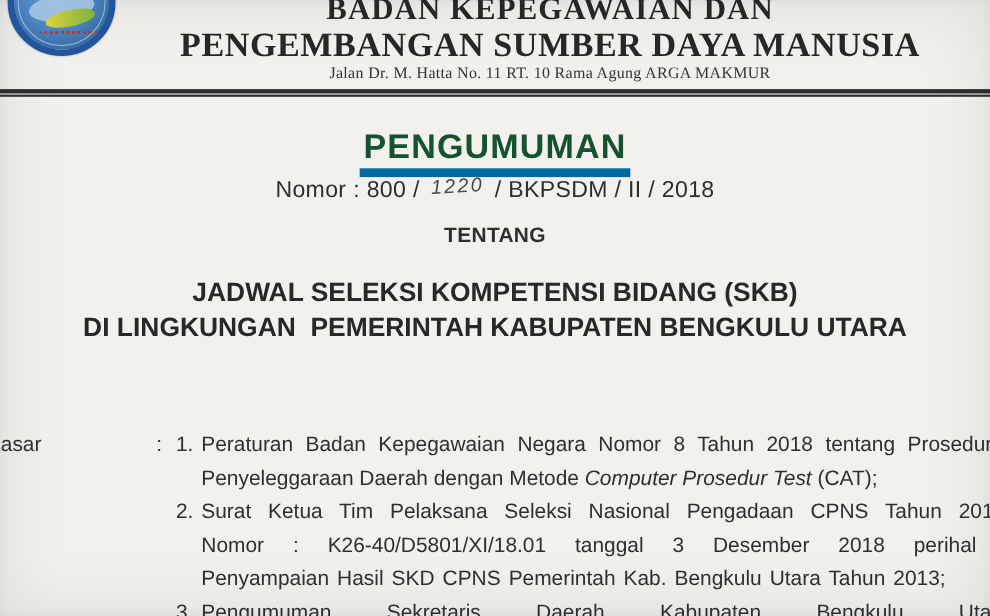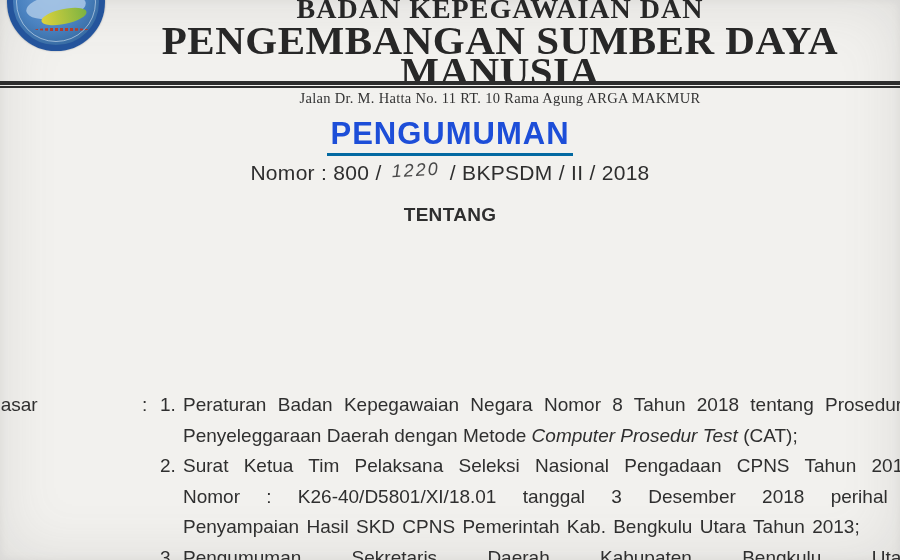--- a/index.html
+++ b/index.html
@@ -22,29 +22,29 @@
     background:#aac8e6;opacity:.85;transform:rotate(-8deg);}
   .logo-leaf{position:absolute;top:50px;left:28px;width:46px;height:15px;border-radius:50%;
     background:linear-gradient(90deg,#ddd23c,#7cb342);transform:rotate(-12deg);}
   .logo-text-arc{position:absolute;top:69px;left:22px;width:54px;height:3px;border-radius:50%;
     background:repeating-linear-gradient(90deg,#b23a2e 0 3px,transparent 3px 5px);}
   .letterhead-text{
     position:absolute;left:100px;right:0;top:-7px;text-align:center;
     font-family:"Liberation Serif",serif;font-weight:bold;color:#272727;
   }
   .org1{font-size:28px;line-height:32px;letter-spacing:1px;}
-  .org2{font-size:41px;line-height:31px;letter-spacing:.5px;font-family:Liberation Serif, serif;}
+  .org2{font-size:31px;line-height:31px;letter-spacing:.5px;font-family:Liberation Serif, serif;}
   .address{font-size:14.5px;font-weight:normal;line-height:20px;letter-spacing:.3px;margin-top:1px;color:#333;}
   .rule{position:absolute;top:81px;left:0;right:0;border-top:4px solid #2d2d2d;}
   .rule::after{content:"";display:block;margin-top:1px;border-top:2px solid #2d2d2d;}
   
   .centered{position:absolute;left:0;right:0;text-align:center;}
   .h-title-wrap{top:118px;}
-  .h-title{display:inline-block;font-size:31px;font-weight:bold;letter-spacing:1px;color:#1d4ed8;
-    border-bottom:3px solid #0369a1;padding:0 3px 2px 3px;line-height:1.05;}
+  .h-title{display:inline-block;font-size:31px;font-weight:bold;letter-spacing:1px;color:#14532d;
+    border-bottom:8px solid #0369a1;padding:0 3px 2px 3px;line-height:1.05;}
   .h-number{top:161px;font-size:21px;color:#2e2e2e;letter-spacing:.3px;}
   .h-hand{display:inline-block;font-style:italic;font-size:18px;letter-spacing:2px;color:#4a4a4a;
     transform:rotate(-3deg) translateY(-4px);margin:0 4px;}
   .h-about{top:204px;font-size:19px;font-weight:bold;letter-spacing:.3px;text-align:center;}
   .h-subject{top:251px;font-size:24px;font-weight:bold;line-height:31px;color:#282828;}
   .h-subject div{white-space:pre;}
   
   .b-label{position:absolute;left:-13px;top:390px;font-size:19px;line-height:30.5px;}
   .b-colon{position:absolute;left:142px;top:390px;font-size:19px;line-height:30.5px;}
   .list{position:absolute;left:160px;top:390px;font-size:19px;line-height:30.5px;}
@@ -77,20 +77,22 @@
 <div class="centered h-title-wrap">
   <span class="h-title">PENGUMUMAN</span>
 </div>
 <div class="centered h-number">
   <span>Nomor : 800 /</span>
   <span class="h-hand">1220</span>
   <span>/ BKPSDM / II / 2018</span>
 </div>
 <div class="centered h-about">TENTANG</div>
 <div class="centered h-subject">
+  <div>JADWAL SELEKSI KOMPETENSI BIDANG (SKB)</div>
+  <div>DI LINGKUNGAN  PEMERINTAH KABUPATEN BENGKULU UTARA</div>
 </div>
 
 <div class="b-label">Dasar</div>
 <div class="b-colon">:</div>
 <div class="list">
     <div class="list-item">
       <div class="item-number">1.</div>
       <div class="item-lines">
         <div class="body-line" style="word-spacing: 6px;"><span>Peraturan Badan Kepegawaian Negara Nomor 8 Tahun 2018 tentang Prosedur</span></div>
         <div class="body-line" style="word-spacing: 0px;"><span>Penyeleggaraan Daerah dengan Metode </span><span class="it">Computer Prosedur Test</span><span> (CAT);</span></div>

